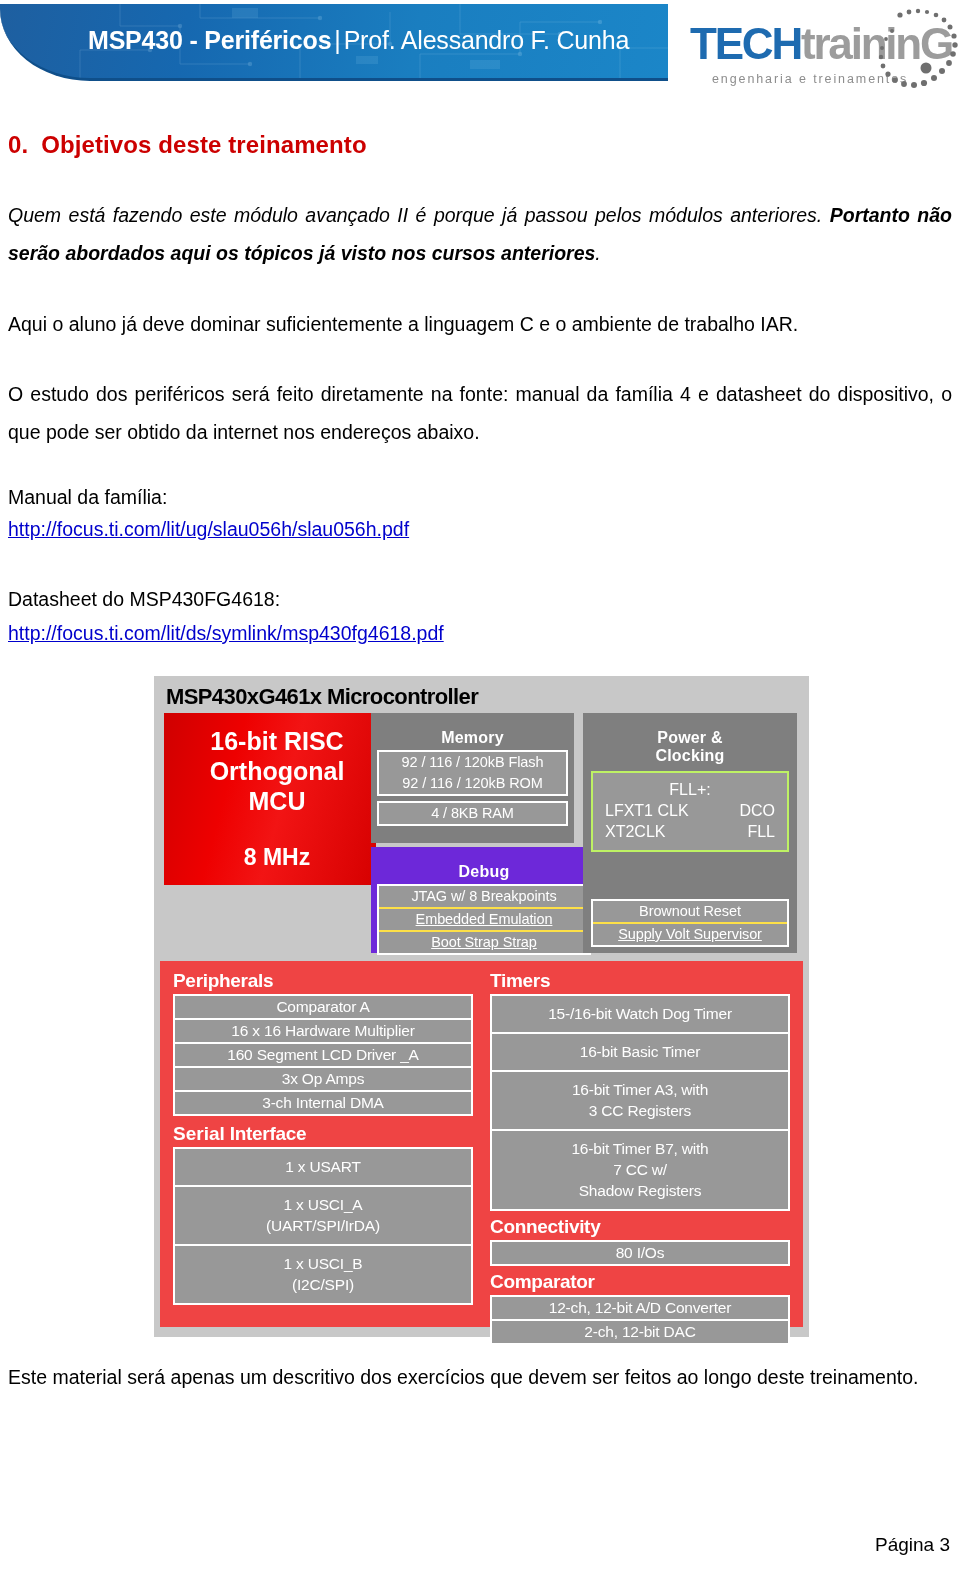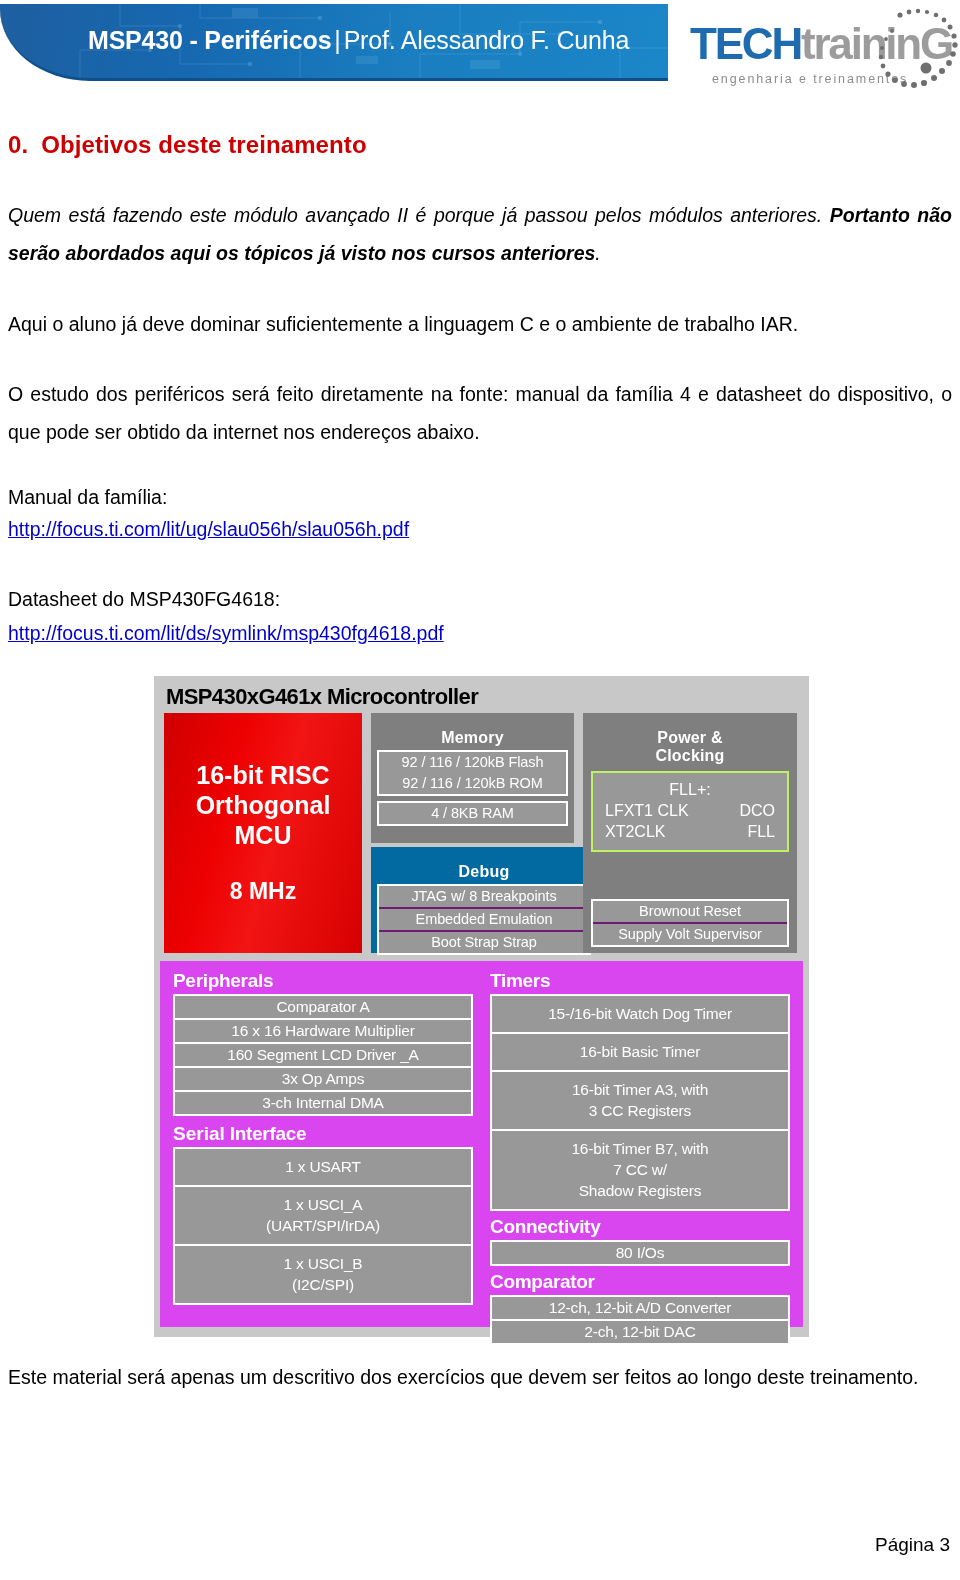--- a/index.html
+++ b/index.html
@@ -158,44 +158,45 @@
   #upper {
     position: absolute;
     left: 6px;
     top: 37px;
     width: 643px;
     height: 240px;
   }
   #mcu-core {
     position: absolute;
     left: 4px; top: 0;
-    width: 198px; height: 240px;
+    width: 198px; height: 172px;
     background: linear-gradient(105deg, #cf0000 0%, #ee0000 32%, #f21414 55%, #d60000 100%);
     color: #ffffff;
     font-weight: bold;
     font-size: 25px;
     text-align: center;
     display: flex;
     flex-direction: column;
     justify-content: center;
     line-height: 30px;
+    padding-left: 14px;
   }
   #mcu-core .mhz { margin-top: 26px; font-size: 23px; }
 
   #memory-panel {
     position: absolute;
     left: 211px; top: 0;
     width: 203px; height: 130px;
     background: #7f7f7f;
   }
   #debug-panel {
     position: absolute;
     left: 211px; top: 134px;
     width: 226px; height: 106px;
-    background: #0369a1;
+    background: #6d28d9;
   }
   #power-panel {
     position: absolute;
     left: 423px; top: 0;
     width: 214px; height: 240px;
     background: #7f7f7f;
   }
 
   .panel-title {
     color: #ffffff;
@@ -213,21 +214,21 @@
   }
   .boxgroup.solo { margin-top: 5px; }
   .boxrow {
     color: #ffffff;
     font-size: 14.5px;
     text-align: center;
     line-height: 19px;
     padding: 1px 0;
     letter-spacing: -0.1px;
   }
-  .boxrow + .boxrow.sep { border-top: 2px solid #701a75; }
+  .boxrow + .boxrow.sep { border-top: 2px solid #fde047; text-decoration: underline; }
 
   #fll-box {
     margin: 6px 8px 0 8px;
     border: 2px solid #bef264;
     background: #989898;
     color: #ffffff;
     font-size: 16px;
     padding: 6px 0 8px 0;
     text-align: center;
     line-height: 21px;
@@ -246,21 +247,21 @@
     background: #989898;
   }
 
   
   #lower {
     position: absolute;
     left: 6px;
     top: 285px;
     width: 643px;
     height: 366px;
-    background: #d946ef;
+    background: #ef4444;
   }
   .sec-title {
     color: #ffffff;
     font-weight: bold;
     font-size: 19px;
     letter-spacing: -0.3px;
     line-height: 23px;
   }
   .sec-title .thin { font-weight: bold; letter-spacing: 0px; }
   #col-left {

